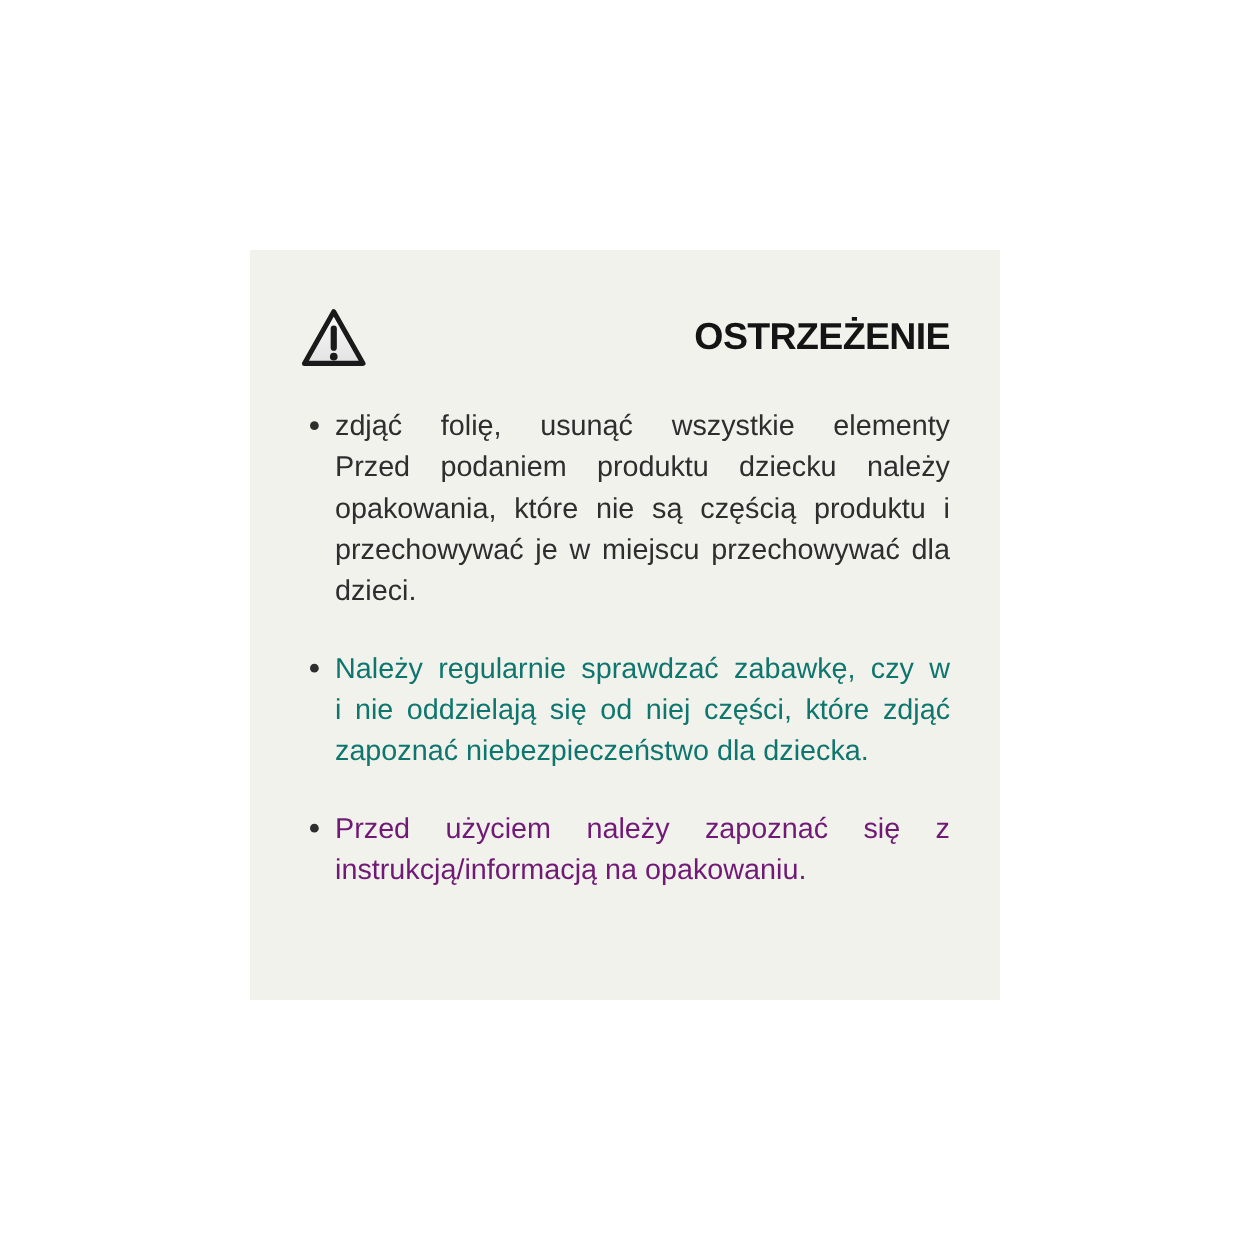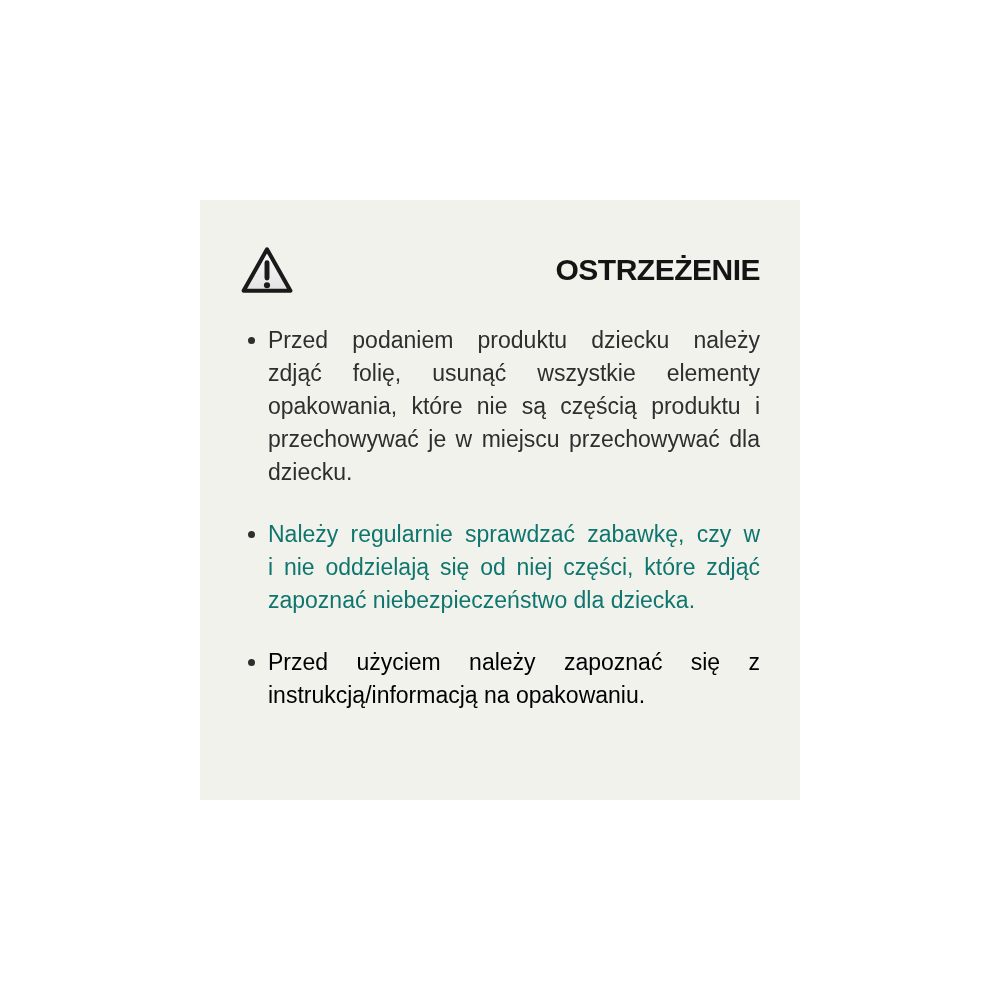--- a/index.html
+++ b/index.html
@@ -93,31 +93,31 @@
         <line x1="30" y1="20" x2="30" y2="37" stroke="#1a1a1a" stroke-width="5.5" stroke-linecap="round"></line>
         <circle cx="30" cy="45" r="3.4" fill="#1a1a1a"></circle>
       </svg>
     </span>
     <h1 class="title" style="color: rgb(20, 20, 20);">OSTRZEŻENIE</h1>
   </div>
 
   <ul class="warning-list">
       <li style="color: rgb(46, 46, 46);">
         <span class="bullet-dot" style="background: rgb(46, 46, 46);"></span>
+        <div class="w-line">zdjąć folię, usunąć wszystkie elementy</div>
         <div class="w-line">Przed podaniem produktu dziecku należy</div>
-        <div class="w-line">zdjąć folię, usunąć wszystkie elementy</div>
         <div class="w-line">opakowania, które nie są częścią produktu i</div>
         <div class="w-line">przechowywać je w miejscu przechowywać dla</div>
-        <div class="w-line">dziecku.</div>
+        <div class="w-line">dzieci.</div>
       </li>
       <li style="color: #0f766e;">
         <span class="bullet-dot" style="background: rgb(46, 46, 46);"></span>
         <div class="w-line">Należy regularnie sprawdzać zabawkę, czy w</div>
         <div class="w-line">i nie oddzielają się od niej części, które zdjąć</div>
         <div class="w-line">zapoznać niebezpieczeństwo dla dziecka.</div>
       </li>
-      <li style="color: #000000;">
+      <li style="color: #701a75;">
         <span class="bullet-dot" style="background: rgb(46, 46, 46);"></span>
         <div class="w-line">Przed użyciem należy zapoznać się z</div>
         <div class="w-line">instrukcją/informacją na opakowaniu.</div>
       </li>
     </ul>
 </div>
 
 </body></html>

